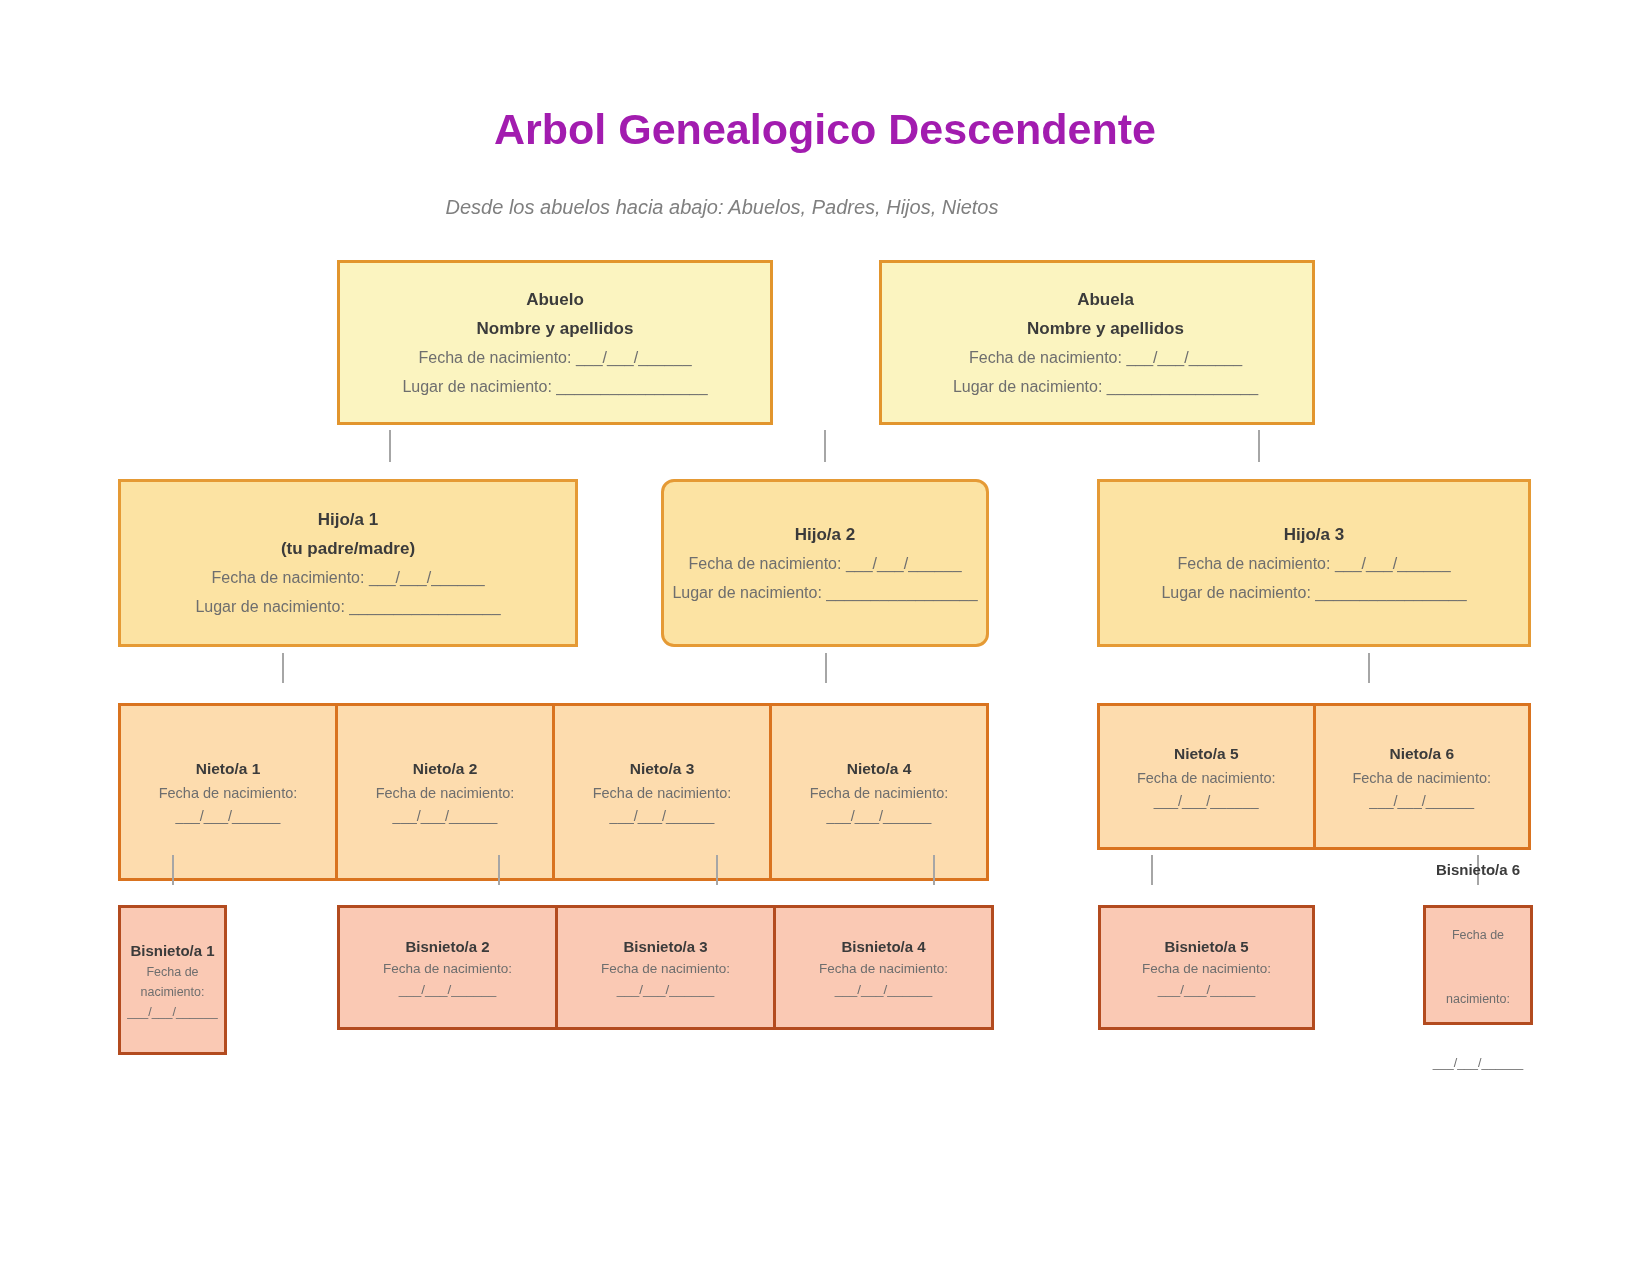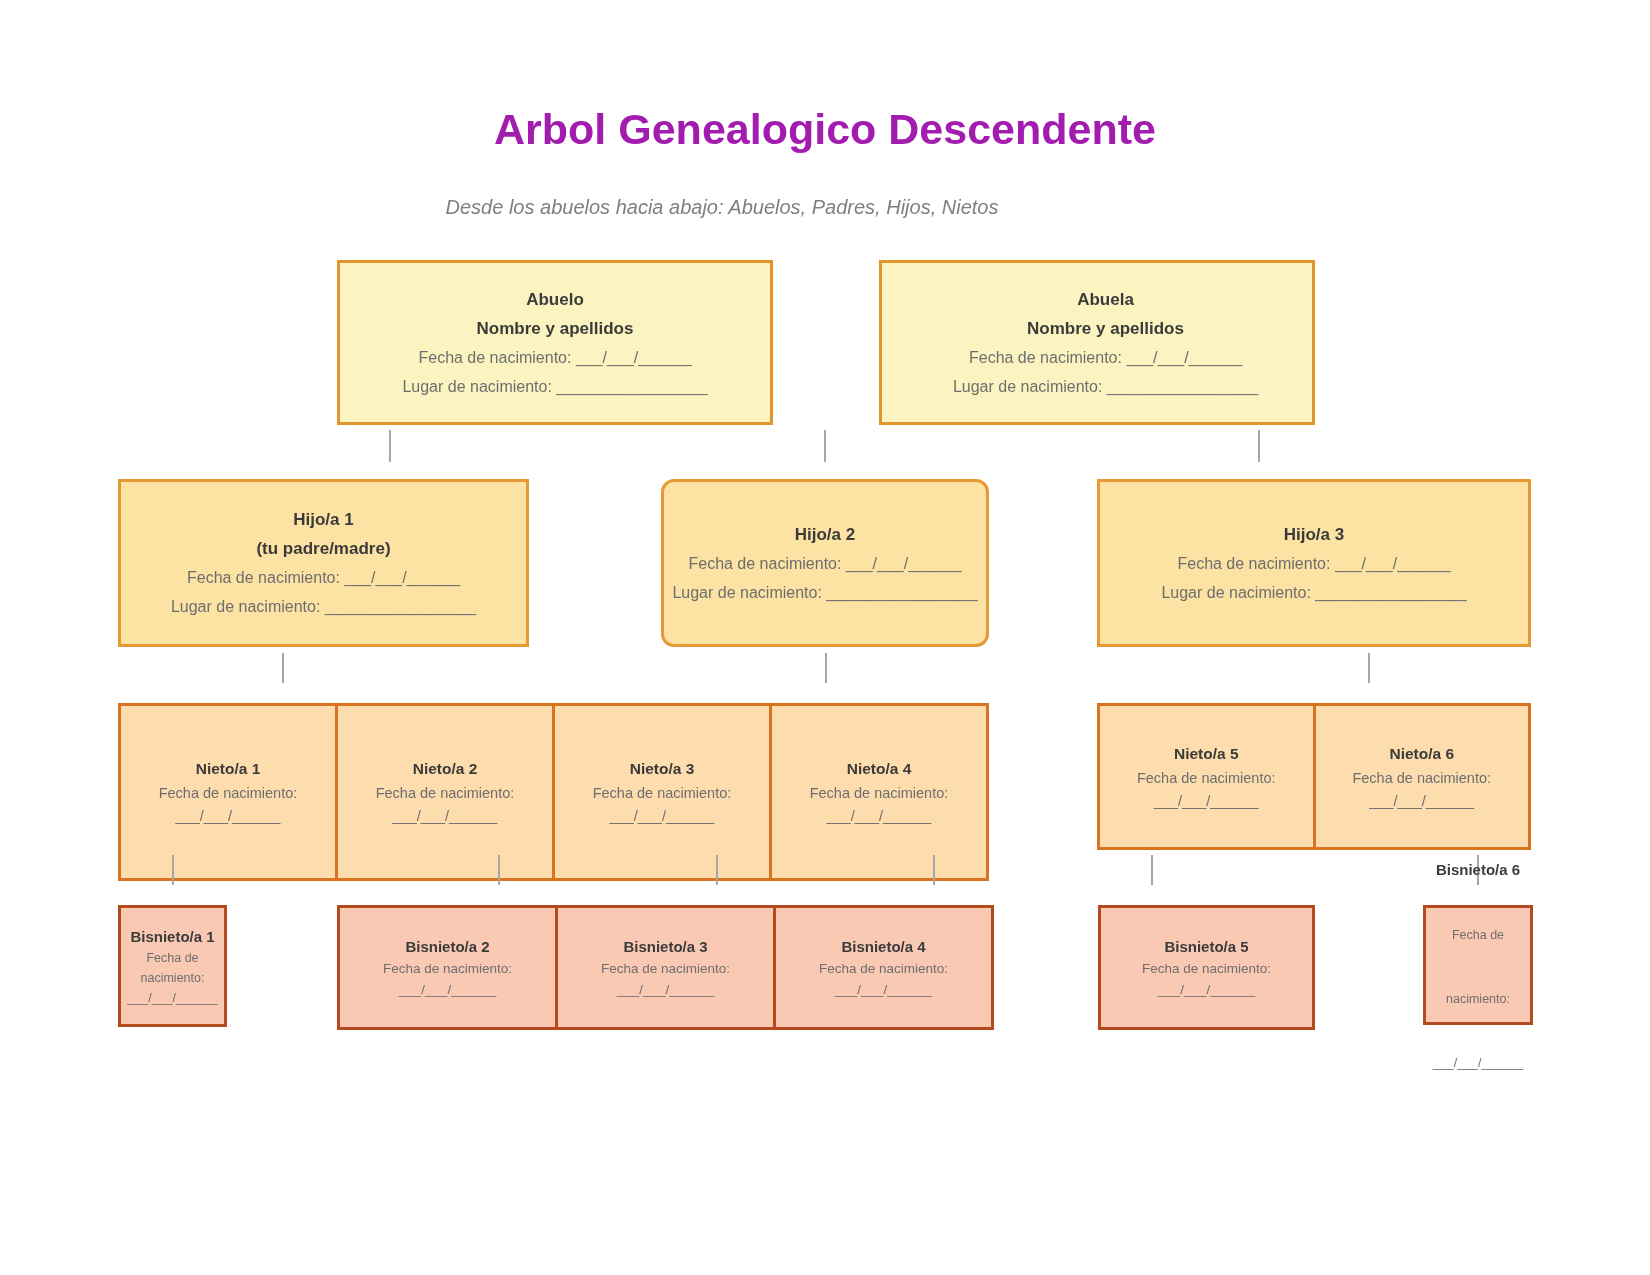--- a/index.html
+++ b/index.html
@@ -56,21 +56,21 @@
     <div class="t">Abuela</div>
     <div class="t">Nombre y apellidos</div>
     <div class="f">Fecha de nacimiento: ___/___/______</div>
     <div class="f">Lugar de nacimiento: _________________</div>
   </div>
 
   <div class="stub" style="left:389px;top:430px;height:32px;"></div>
   <div class="stub" style="left:824px;top:430px;height:32px;"></div>
   <div class="stub" style="left:1258px;top:430px;height:32px;"></div>
 
-  <div class="box g2" style="left:118px;top:479px;width:411px;height:168px;">
+  <div class="box g2" style="left:118px;top:479px;width:460px;height:168px;">
     <div class="t">Hijo/a 1</div>
     <div class="t">(tu padre/madre)</div>
     <div class="f">Fecha de nacimiento: ___/___/______</div>
     <div class="f">Lugar de nacimiento: _________________</div>
   </div>
   <div class="box g2" style="left:661px;top:479px;width:328px;height:168px;border-radius:13px;">
     <div class="t">Hijo/a 2</div>
     <div class="f">Fecha de nacimiento: ___/___/______</div>
     <div class="f">Lugar de nacimiento: _________________</div>
   </div>
@@ -119,21 +119,21 @@
     </div>
   </div>
 
   <div class="stub" style="left:172px;top:855px;height:30px;"></div>
   <div class="stub" style="left:498px;top:855px;height:30px;"></div>
   <div class="stub" style="left:716px;top:855px;height:30px;"></div>
   <div class="stub" style="left:933px;top:855px;height:30px;"></div>
   <div class="stub" style="left:1151px;top:855px;height:30px;"></div>
   <div class="stub" style="left:1477px;top:855px;height:30px;"></div>
 
-  <div class="box g4 narrow" style="left:118px;top:905px;width:109px;height:122px;">
+  <div class="box g4 narrow" style="left:118px;top:905px;width:109px;height:150px;">
     <div class="t">Bisnieto/a 1</div>
     <div class="f">Fecha de</div>
     <div class="f">nacimiento:</div>
     <div class="f">___/___/______</div>
   </div>
 
   <div class="group" style="left:337px;top:905px;width:657px;height:125px;">
     <div class="box g4">
       <div class="t">Bisnieto/a 2</div>
       <div class="f">Fecha de nacimiento:</div>

